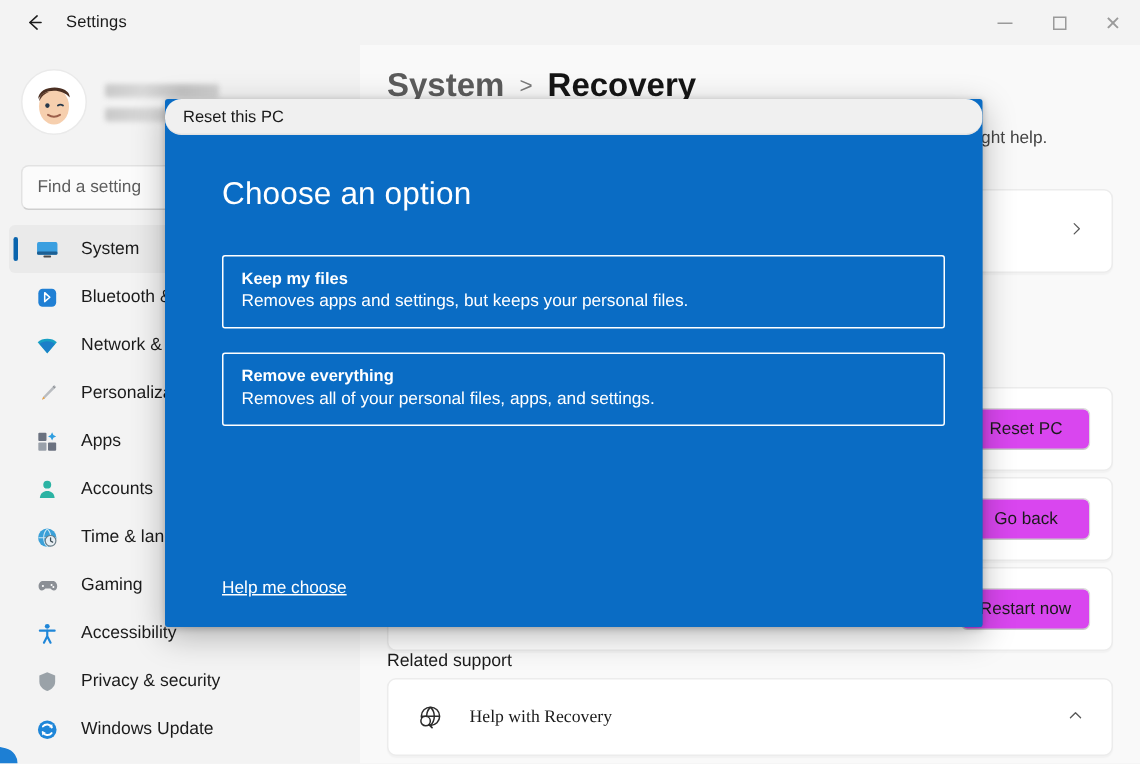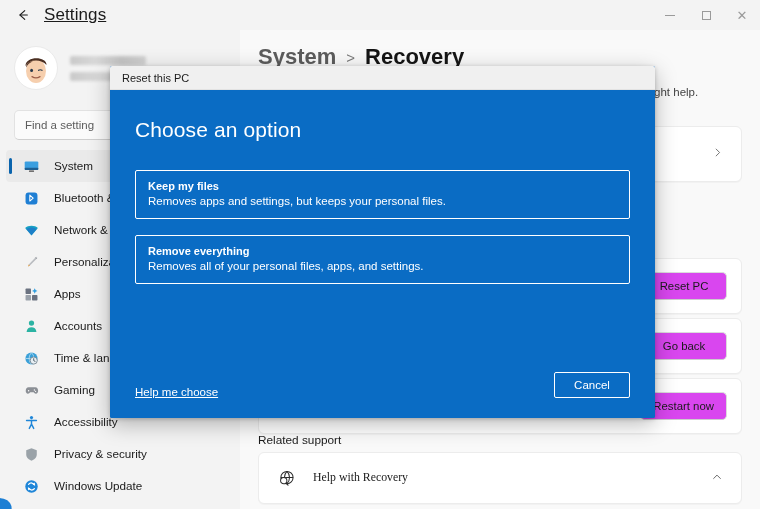--- a/index.html
+++ b/index.html
@@ -25,23 +25,22 @@
   }
   .tb-back {
     width: 30px; height: 30px;
     margin-left: 8px;
     display: flex; align-items: center; justify-content: center;
     color: #1b1b1b; font-size: 13px;
     border-radius: 4px;
   }
   .tb-title {
     margin-left: 6px;
-    font-size: 17px; color: #1b1b1b;
+    font-size: 11px; color: #1b1b1b;
     letter-spacing: .1px;
-    text-decoration: underline;
   }
   .tb-spacer { flex: 1; }
   .wbtn {
     width: 36px; height: 30px;
     display: flex; align-items: center; justify-content: center;
     color: #888; font-size: 11px;
   }
   .wbtn.close { color: #8a8a8a; }
   .glyph-min { display:block; width:10px; height:1px; background:#9a9a9a; }
   .glyph-max { display:block; width:9px; height:9px; border:1px solid #9a9a9a; }
@@ -184,27 +183,28 @@
     box-shadow: 0 6px 22px rgba(0,0,0,0.28), 0 1px 4px rgba(0,0,0,0.2);
     border-radius: 2px;
     overflow: hidden;
   }
   .modal-titlebar {
     height: 24px;
     background: #f0f0f0;
     border-bottom: 1px solid #e3e3e3;
     display: flex; align-items: center;
     padding-left: 12px;
-    font-size: 11px; color: #1b1b1b;
+    font-size: 11px; color: #1b1b1b; border-radius: 11px;
   }
   .modal-body {
     position: relative;
     height: 328px;
     background: #0a6cc4;
     padding: 28px 25px 0 25px;
+    margin-left: 13px;
   }
   .modal-h1 {
     font-size: 21px; font-weight: 400; color: #ffffff;
     margin-bottom: 28px; letter-spacing: .1px;
   }
   .opt {
     border: 1px solid #ffffff;
     border-radius: 2px;
     padding: 9px 12px 11px 12px;
     margin-bottom: 16px;
@@ -487,18 +487,17 @@
         <div class="opt-desc">Removes apps and settings, but keeps your personal files.</div>
       </div>
 
       <div class="opt">
         <div class="opt-title">Remove everything</div>
         <div class="opt-desc">Removes all of your personal files, apps, and settings.</div>
       </div>
 
       <div class="modal-foot">
         <a class="helplink" href="#">Help me choose</a>
-        <button class="cancelbtn">Cancel</button>
       </div>
     </div>
   </div>
 
 </div>
 
 </body></html>

